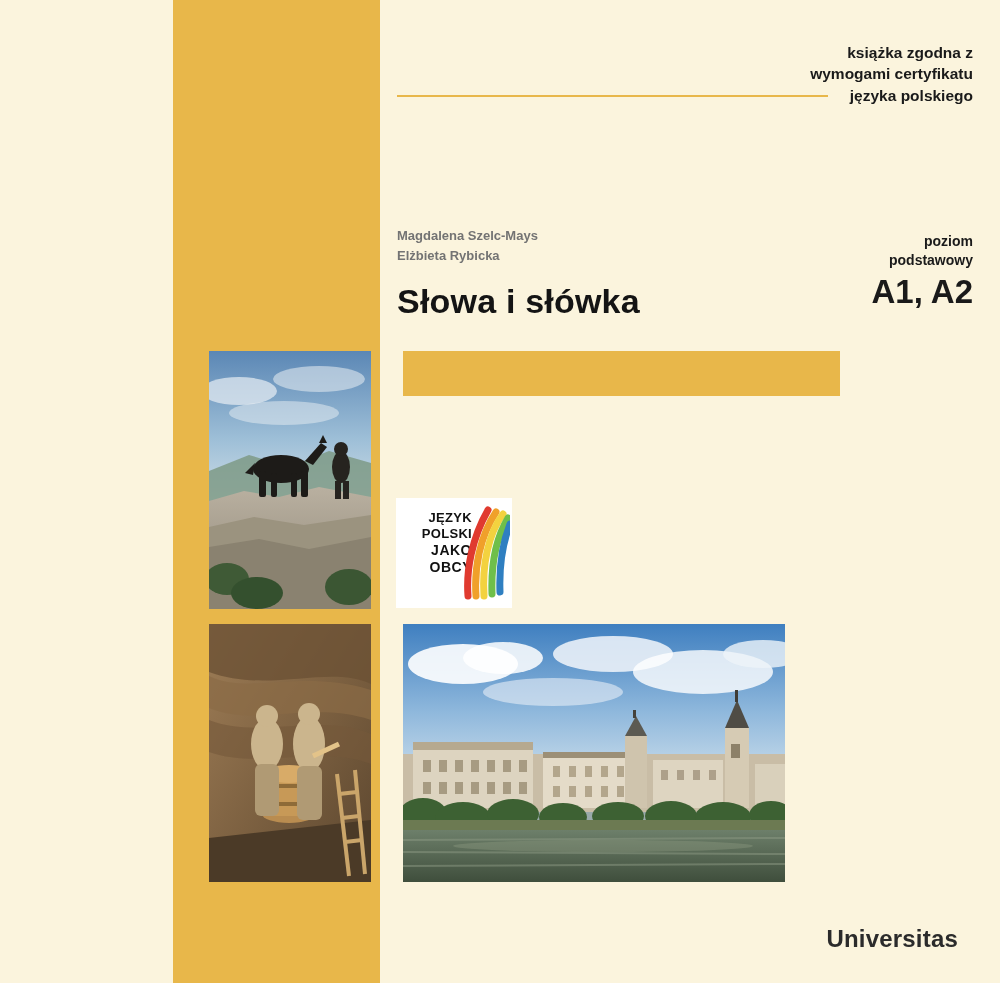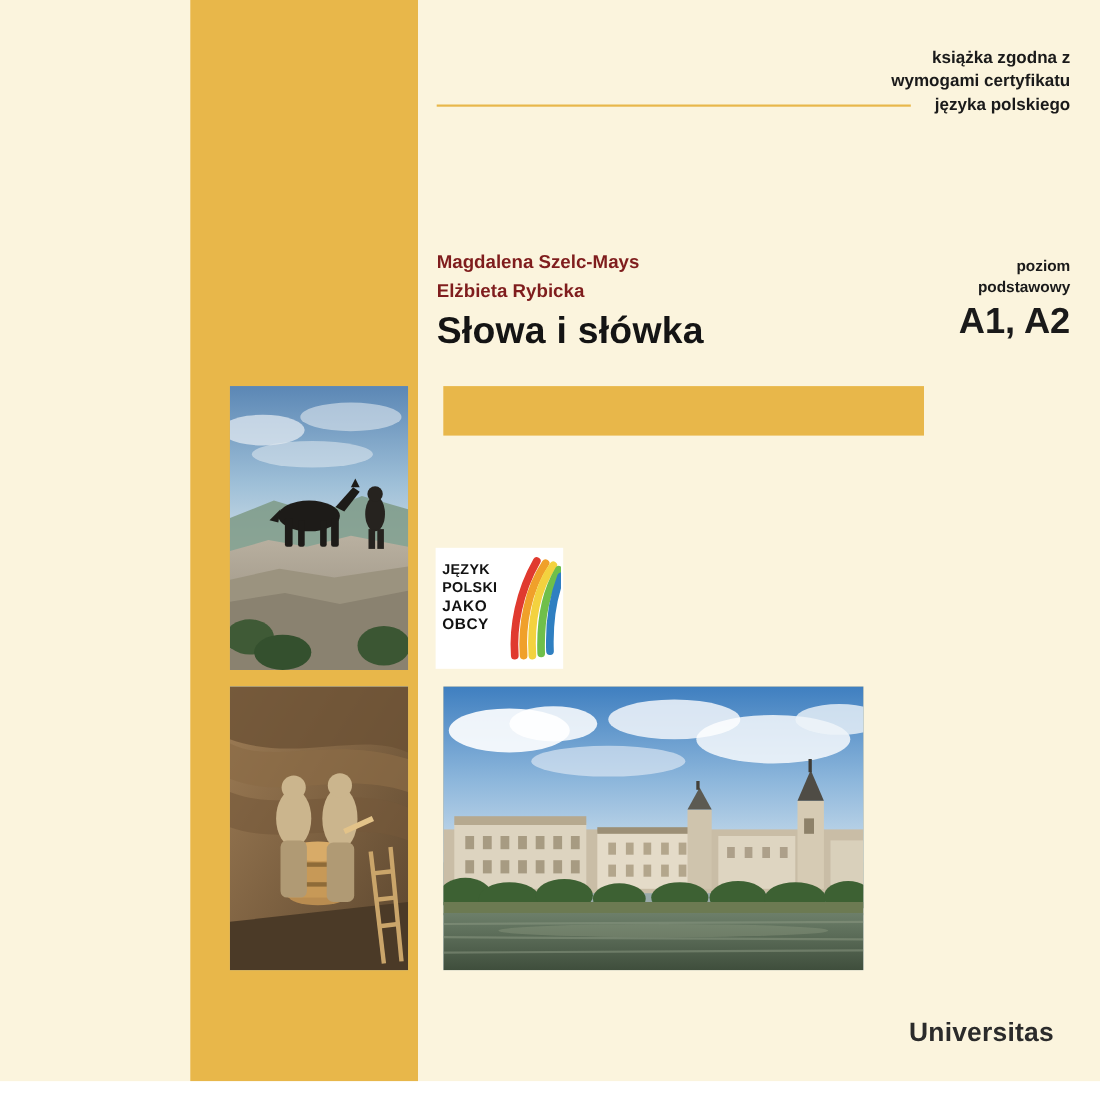--- a/index.html
+++ b/index.html
@@ -145,23 +145,23 @@
     width: 431px;
     height: 2px;
     background: #e8b74a;
   }
 
   
   .authors {
     position: absolute;
     left: 397px;
     top: 226px;
-    font-size: 17px;
-    font-weight: bold;
-    color: #7f1d1d;
+    font-size: 13px;
+    font-weight: bold;
+    color: #737373;
     line-height: 1.55;
   }
   .book-title {
     position: absolute;
     left: 397px;
     top: 282px;
     font-size: 34px;
     font-weight: bold;
     color: #141414;
     letter-spacing: 0.2px;
@@ -178,20 +178,21 @@
   }
 
   
   .jpjo {
     position: absolute;
     left: 396px;
     top: 498px;
     width: 116px;
     height: 110px;
     background: #ffffff;
+    text-align: right;
   }
   .jpjo .txt {
     position: absolute;
     left: 6px;
     top: 12px;
     width: 70px;
     color: #111;
     font-weight: bold;
     line-height: 1.22;
     font-size: 13px;

